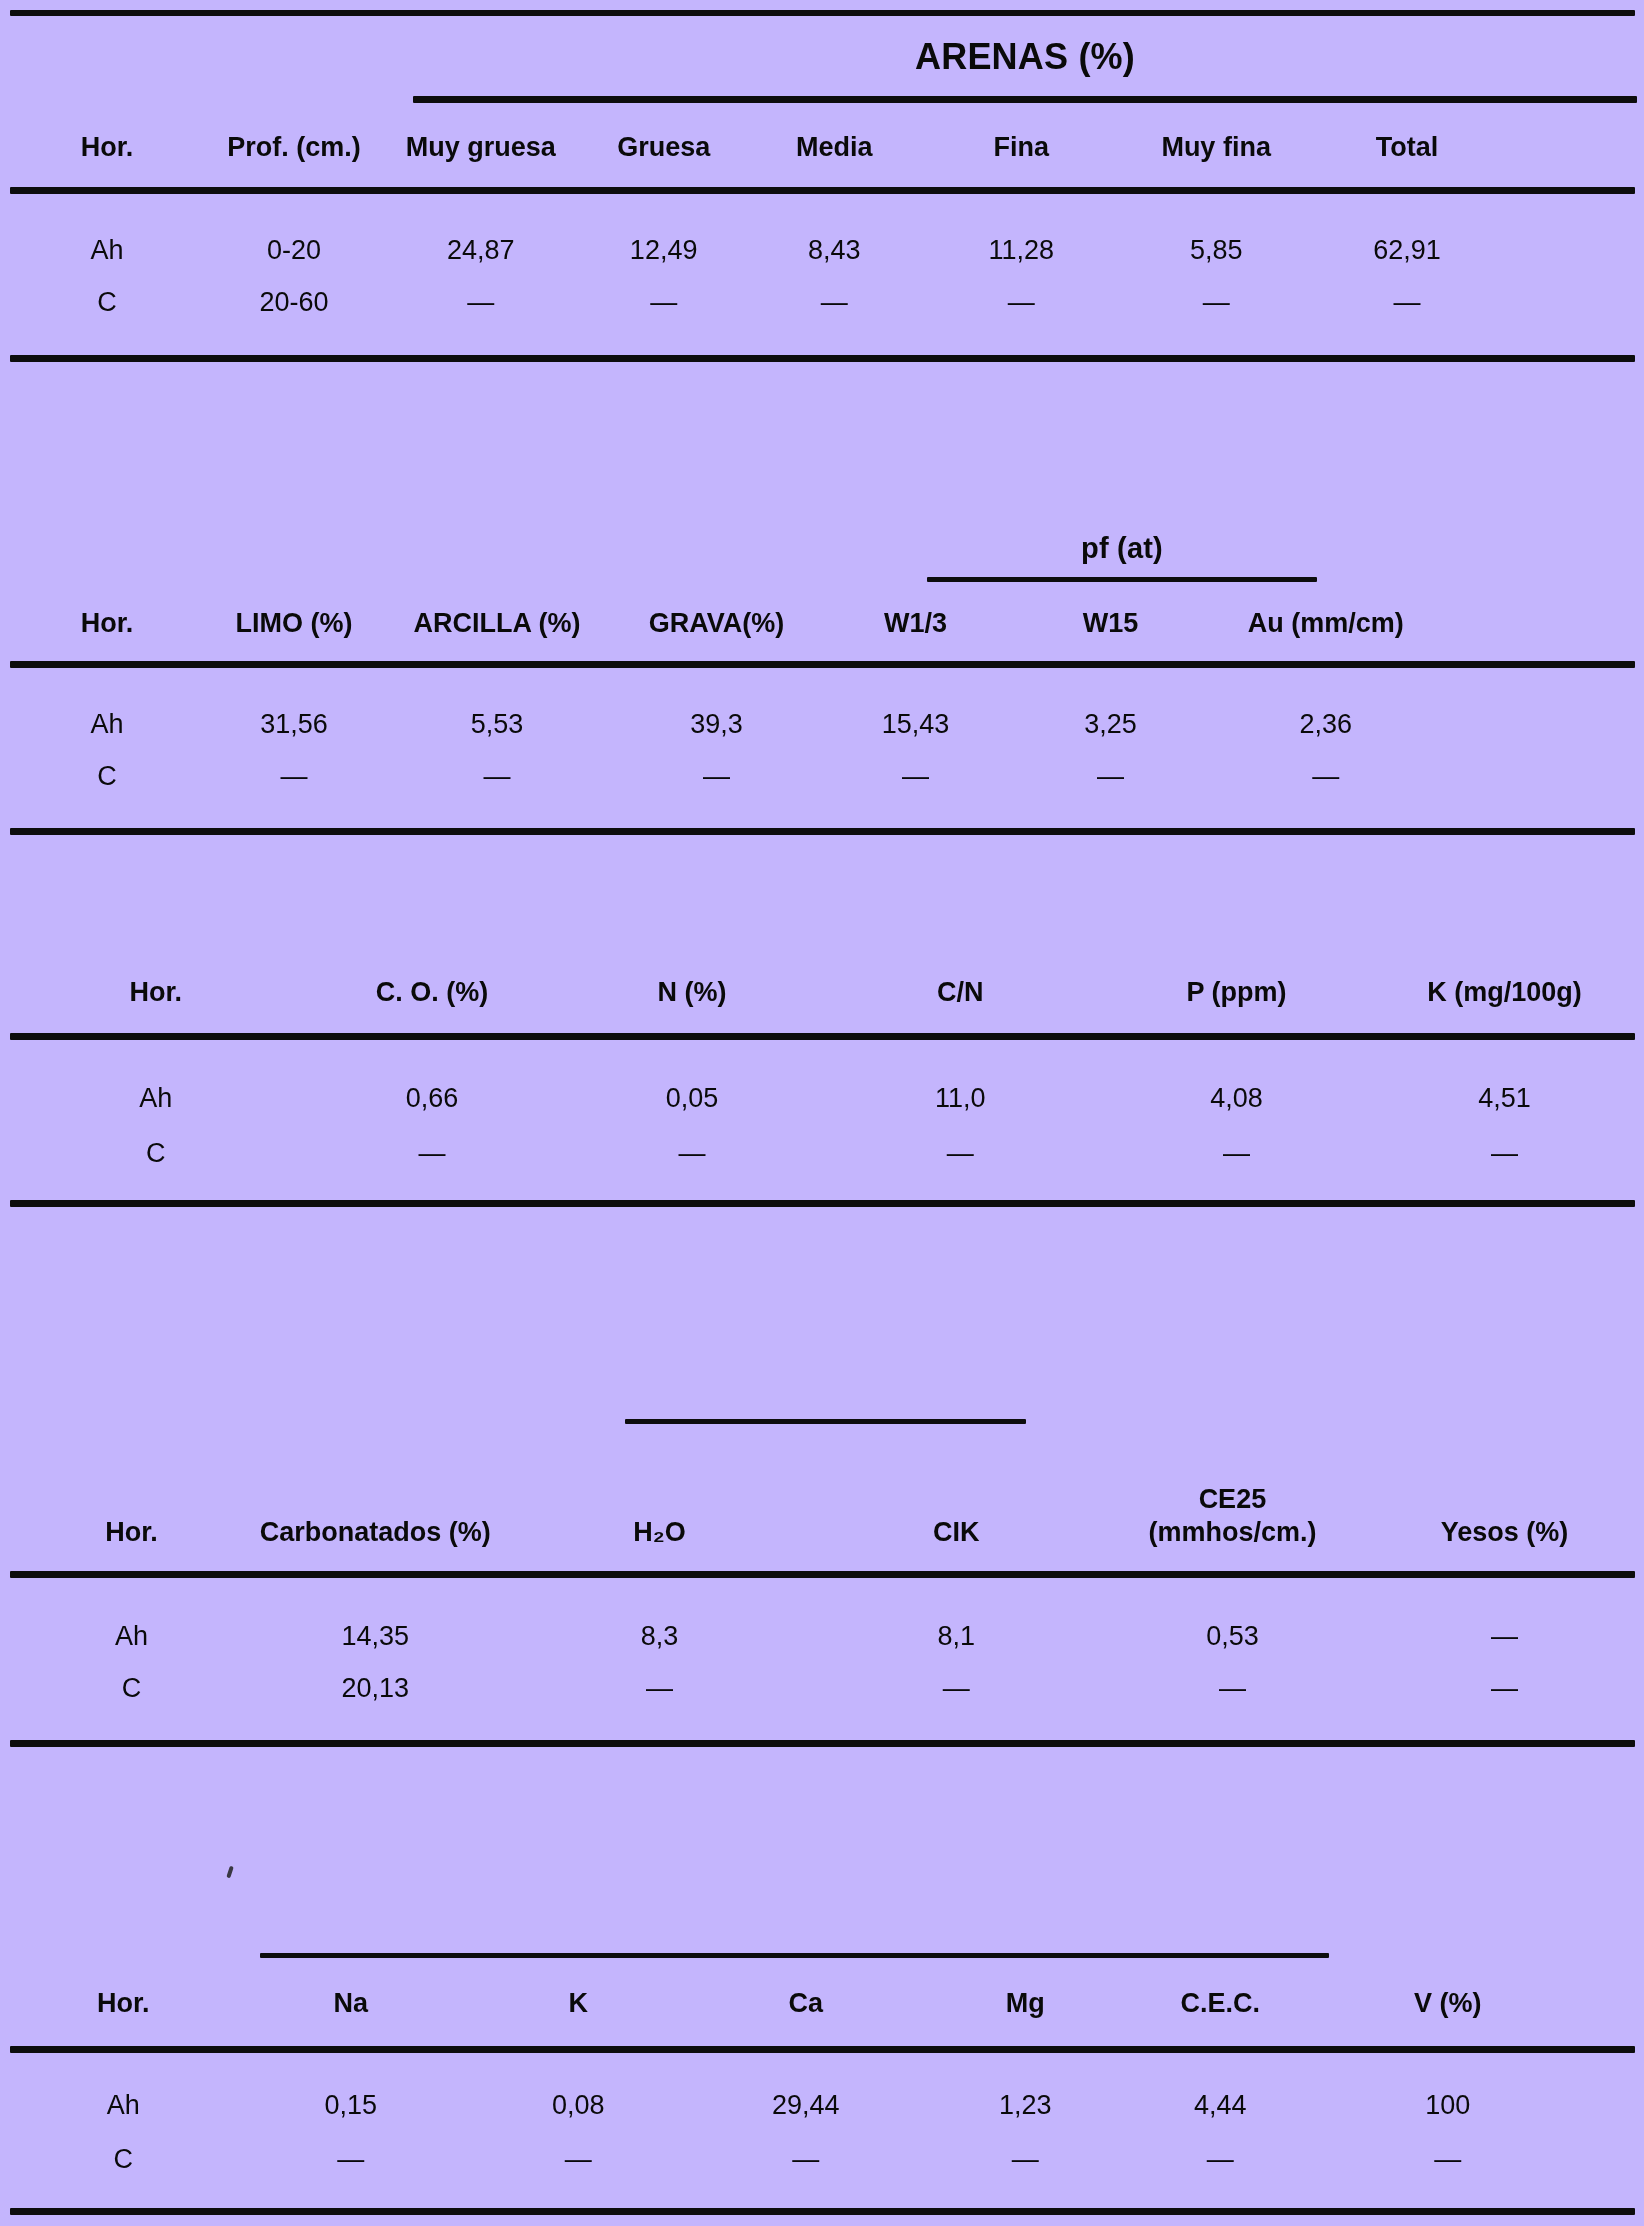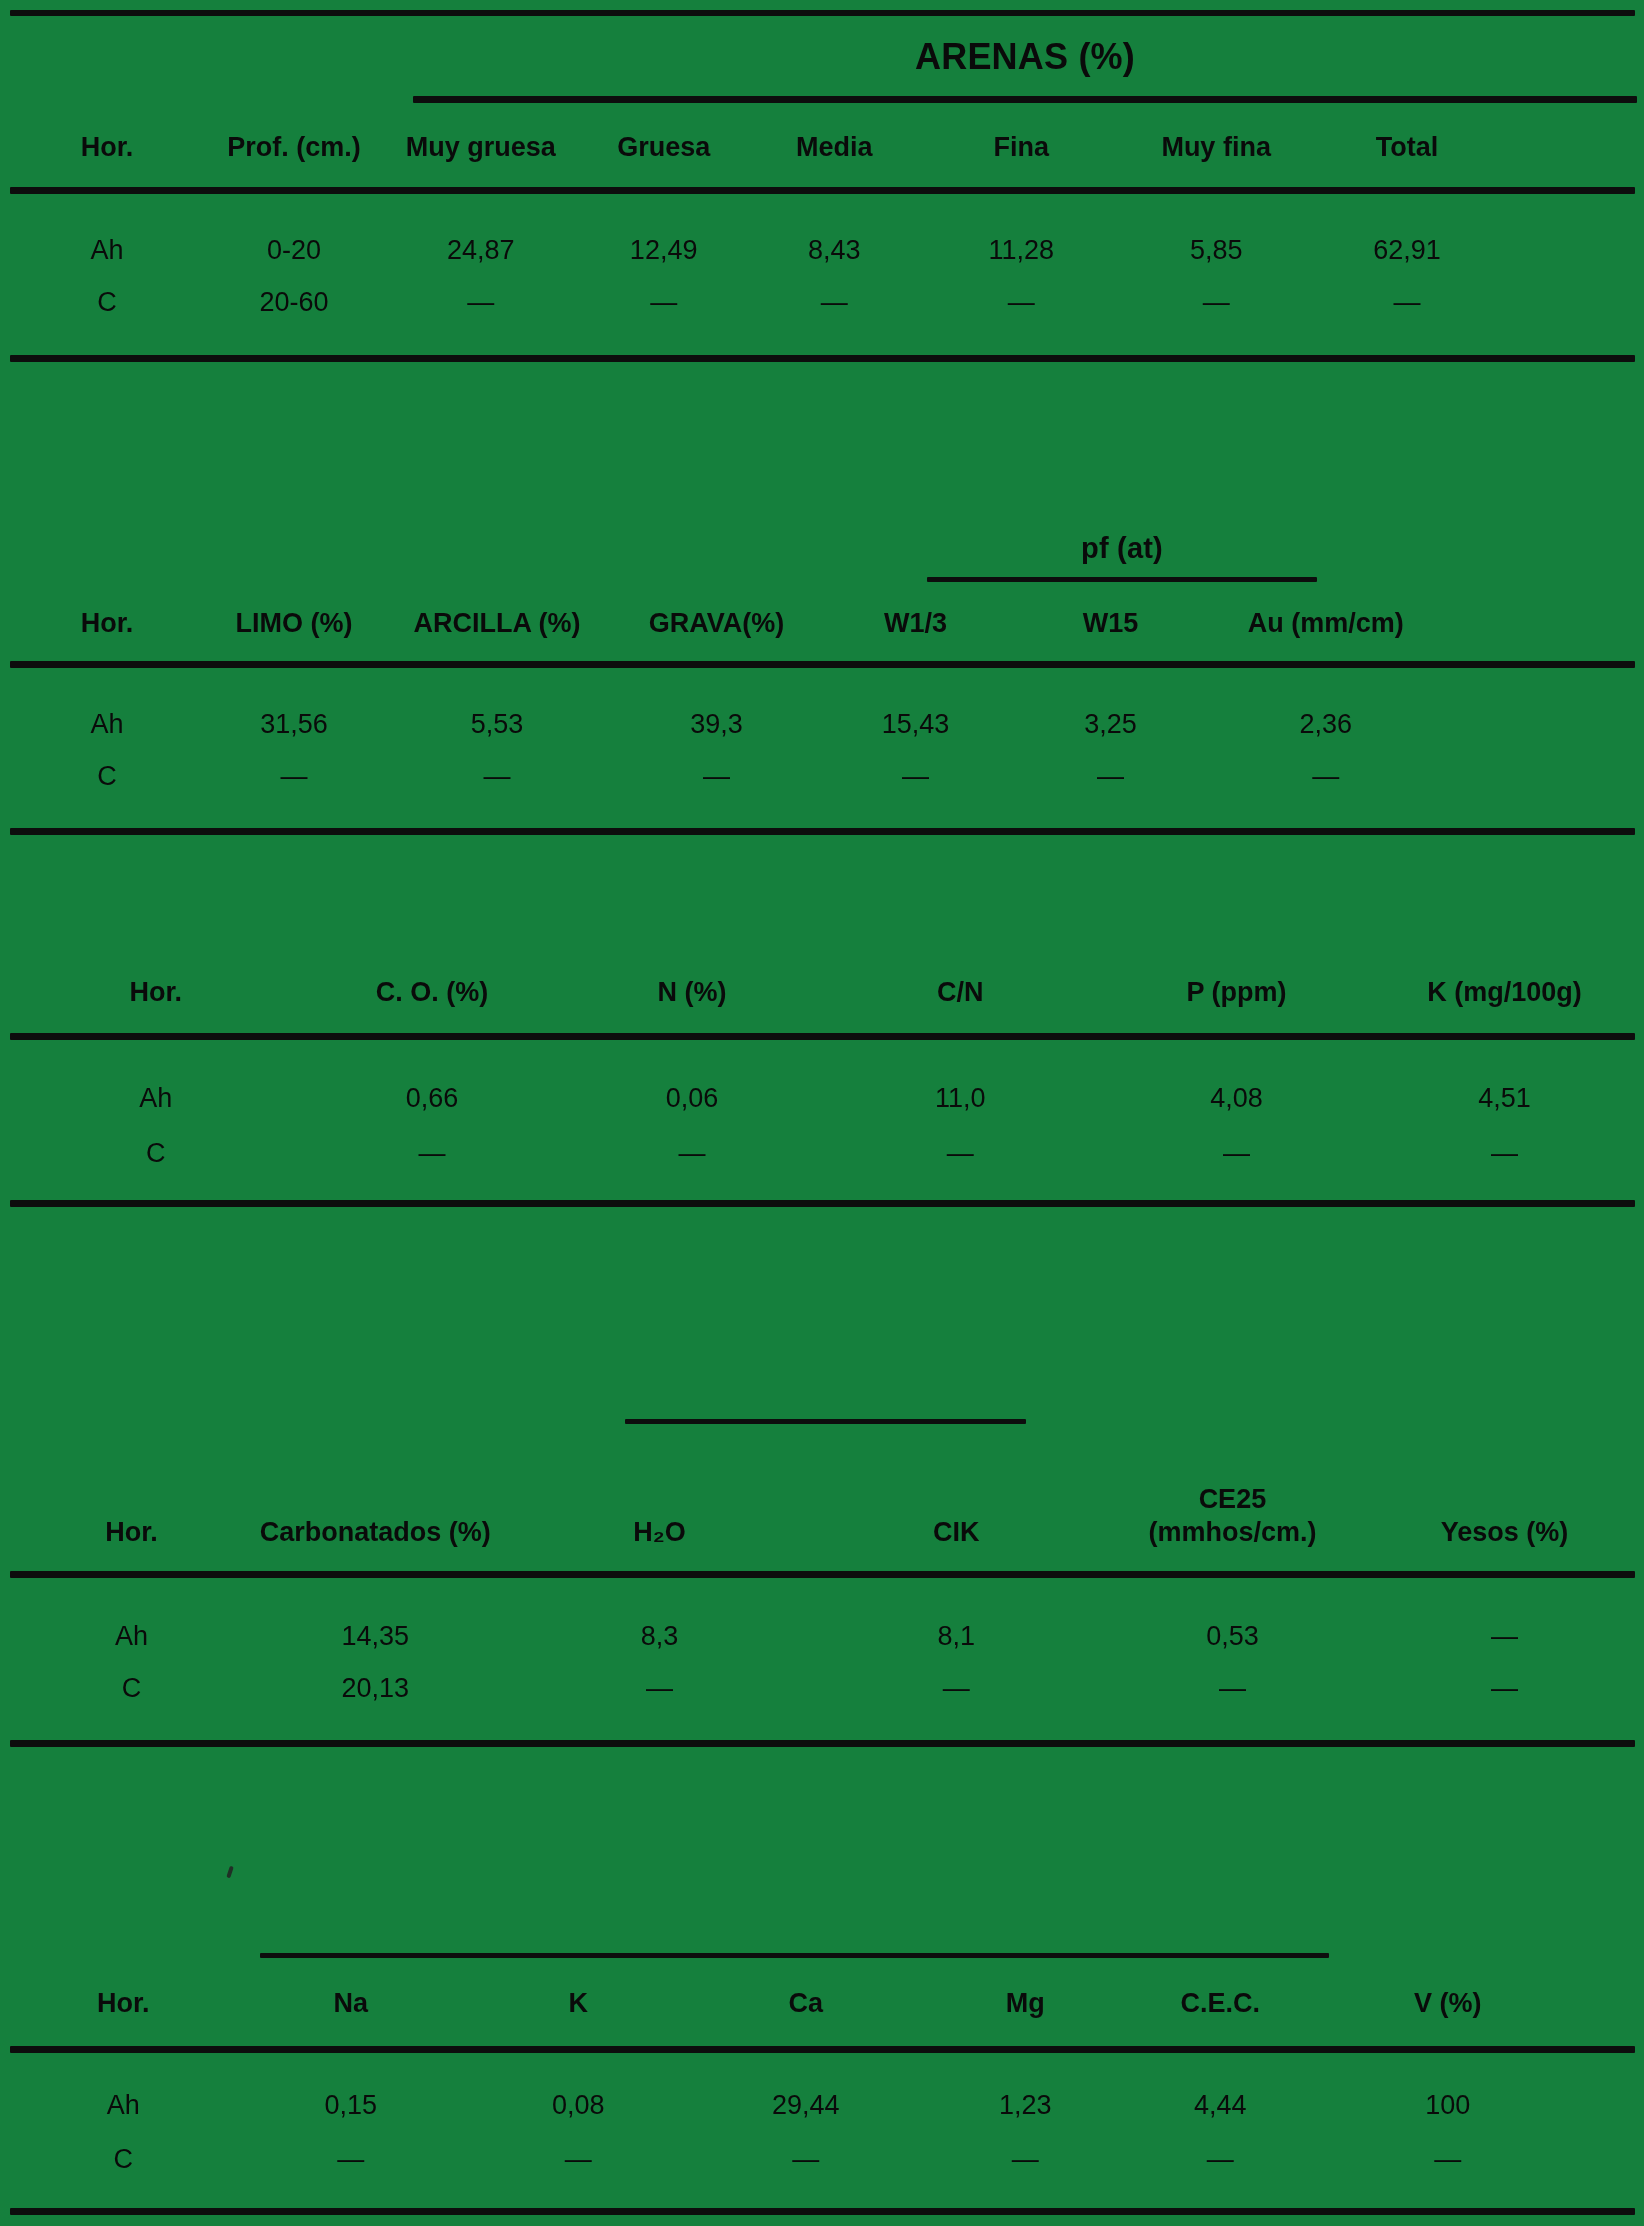--- a/index.html
+++ b/index.html
@@ -1,20 +1,20 @@
 <!DOCTYPE html>
 <html><head>
 <meta charset="utf-8">
 <style>
   html,body{margin:0;padding:0;background:#e8e8e8;}
   .page{
     position:relative;
     width:1644px;height:2226px;
     margin:0 auto;
-    background:#15803d;
+    background:#c4b5fd;
     color:#0a0a0a;
     font-family:"Liberation Sans","DejaVu Sans",sans-serif;
     overflow:hidden;
   }
   .rule{position:absolute;background:#0d0d0d;height:6.7px;border-radius:1px;}
   .rule.thin{height:4.8px;}
   .group-title{
     position:absolute;text-align:center;font-weight:700;letter-spacing:0.2px;
     white-space:nowrap;
   }
@@ -123,21 +123,21 @@
     <div class="cell">C/N</div>
     <div class="cell">P (ppm)</div>
     <div class="cell">K (mg/100g)</div>
   </div>
 
   <div class="rule" style="top:1033px;left:9.6px;width:1625px;"></div>
 
   <div class="grid t3 data" style="top:1083px;">
     <div class="cell">Ah</div>
     <div class="cell">0,66</div>
-    <div class="cell">0,06</div>
+    <div class="cell">0,05</div>
     <div class="cell">11,0</div>
     <div class="cell">4,08</div>
     <div class="cell">4,51</div>
   </div>
   <div class="grid t3 data" style="top:1138px;">
     <div class="cell">C</div>
     <div class="cell">—</div>
     <div class="cell">—</div>
     <div class="cell">—</div>
     <div class="cell">—</div>

